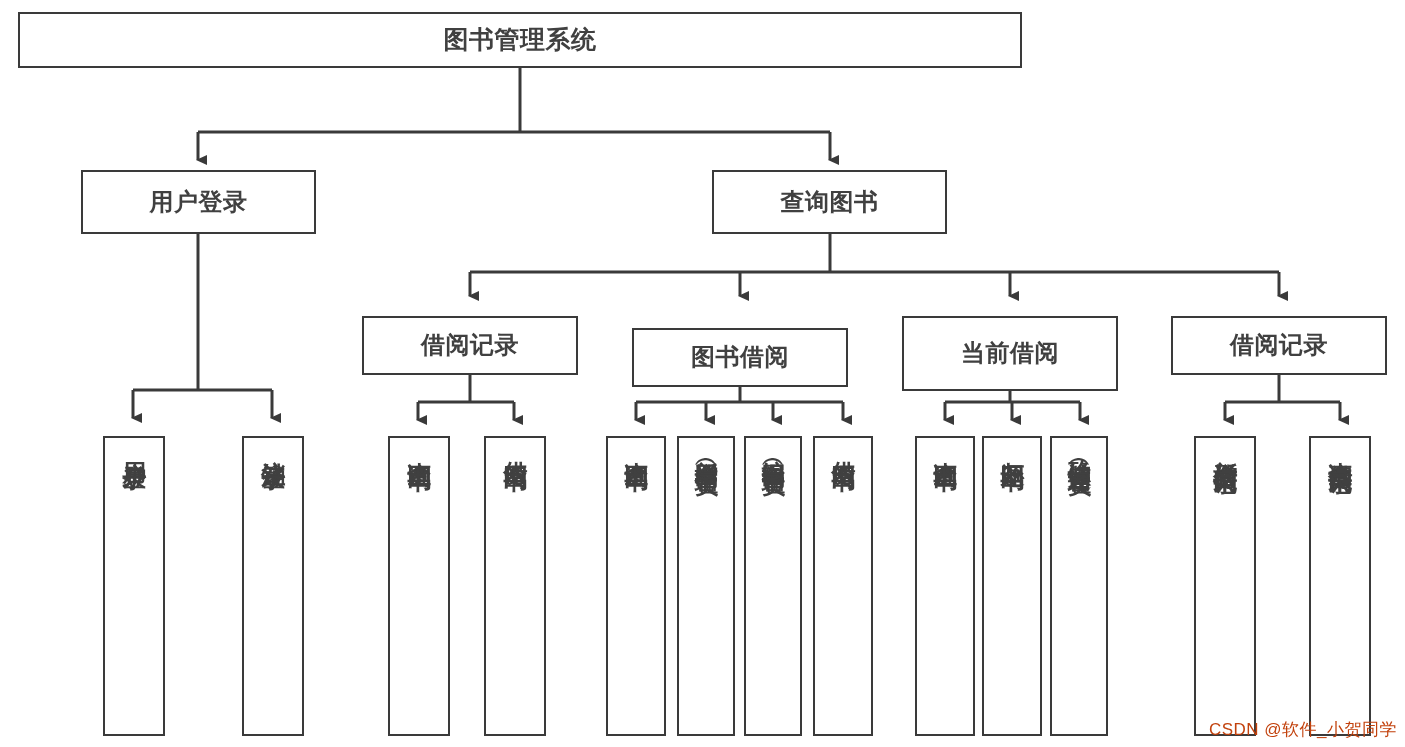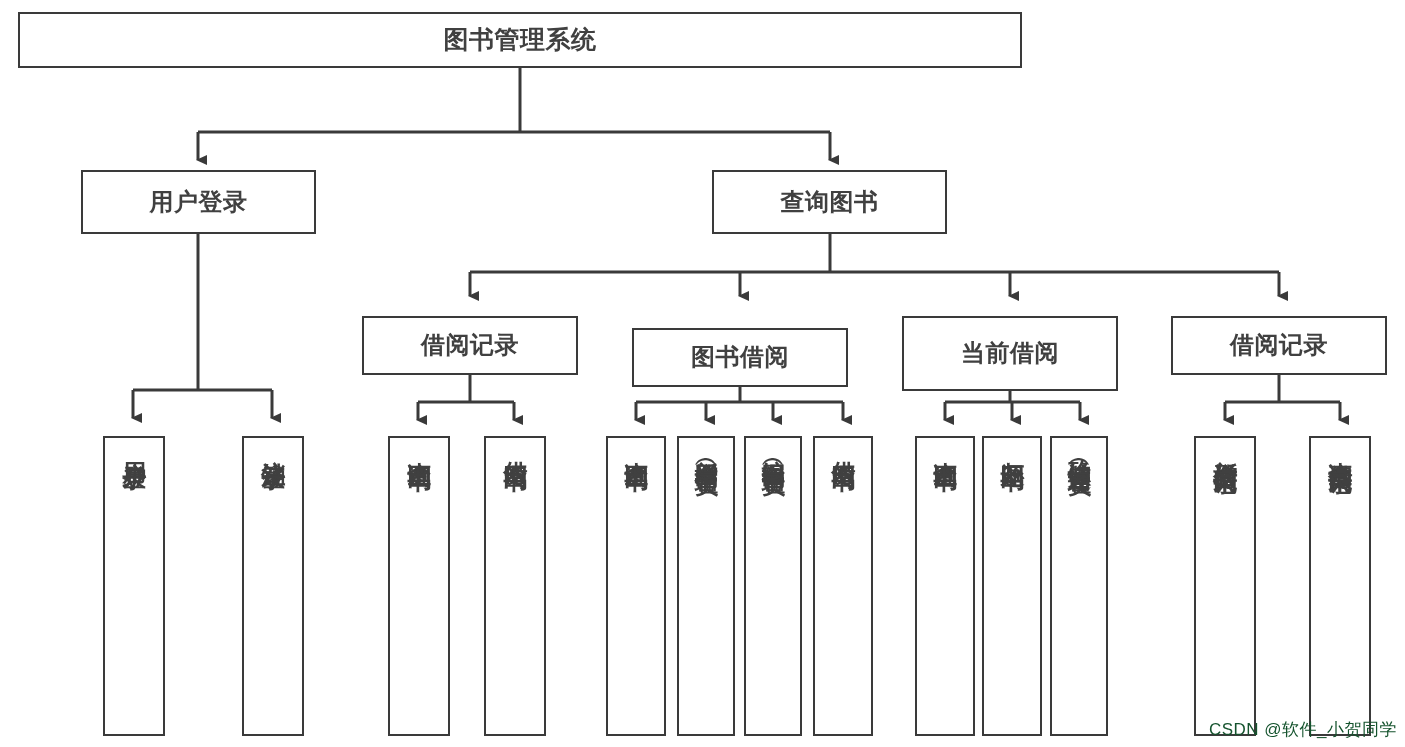--- a/index.html
+++ b/index.html
@@ -66,21 +66,21 @@
     white-space: nowrap;
   }
   .node.v.tall .lbl {
     font-size: 23px;
   }
   #watermark {
     position: absolute;
     right: 8px;
     bottom: 6px;
     font-size: 17px;
-    color: #14532d;
+    color: #c2410c;
     letter-spacing: 0.5px;
     z-index: 5;
     white-space: nowrap;
   }
 </style>
 </head>
 <body>
 
 <div id="canvas">
 

